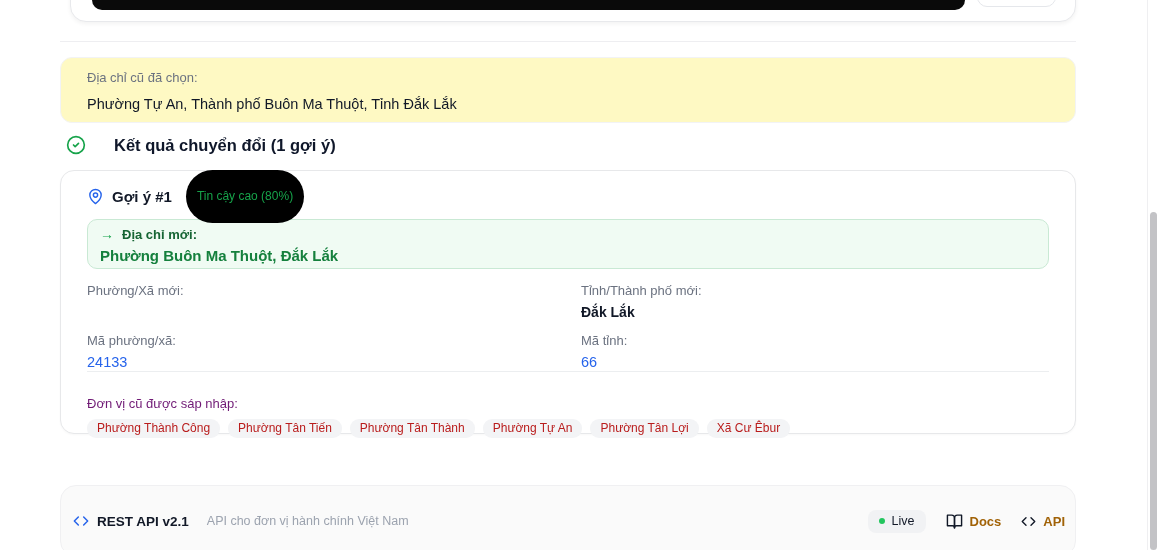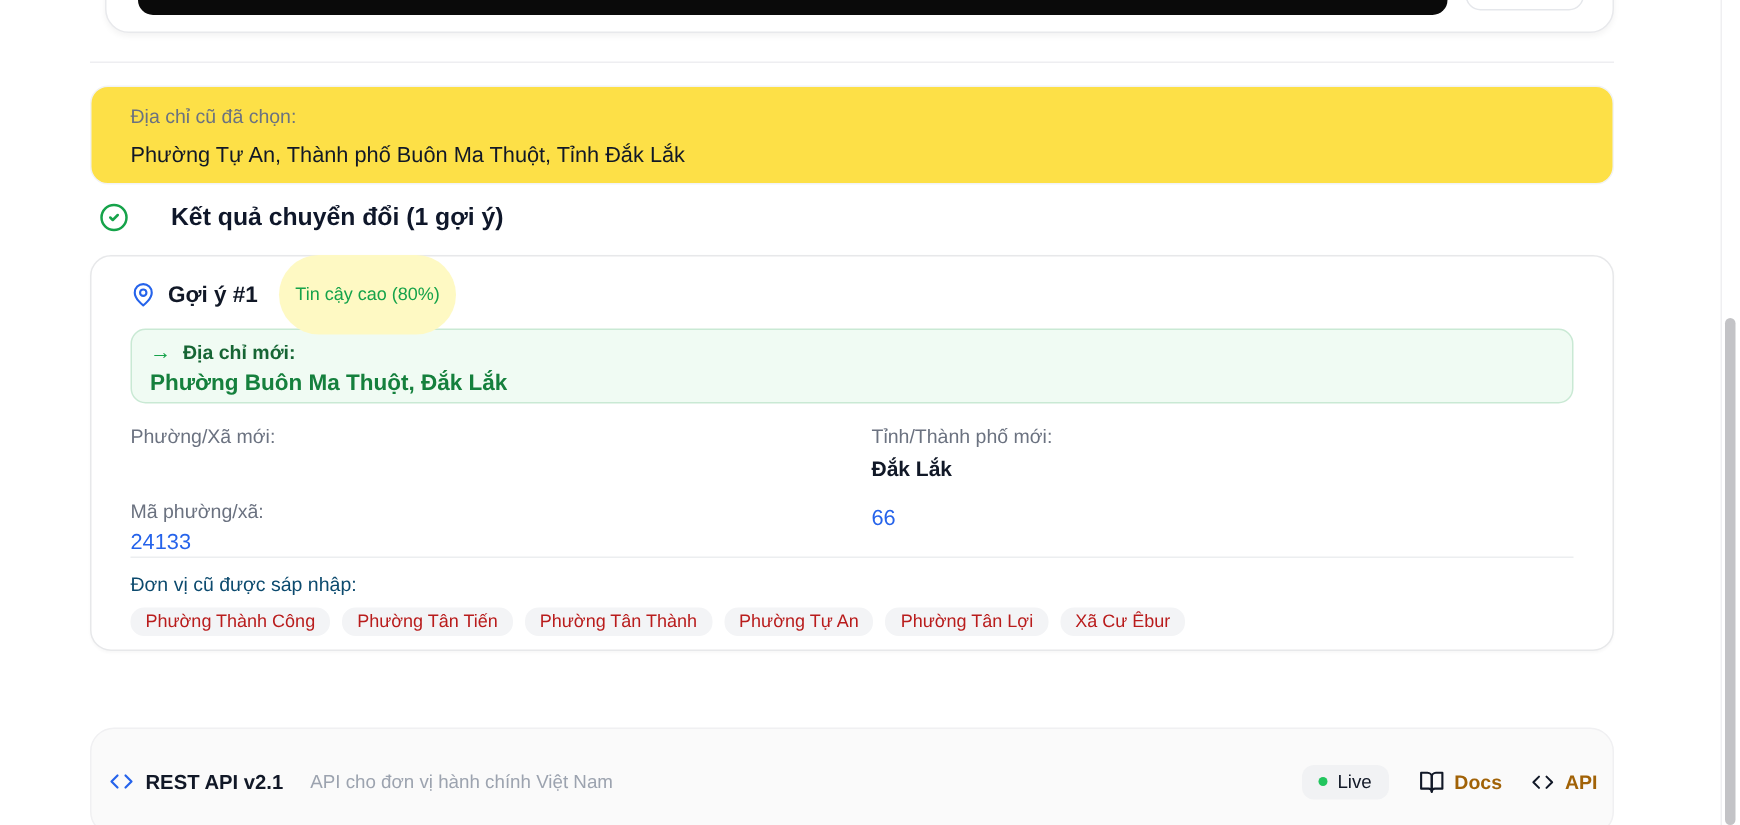--- a/index.html
+++ b/index.html
@@ -15,51 +15,51 @@
     box-shadow:0 2px 4px rgba(0,0,0,.05); }
   .black-bar { position:absolute; left:92px; top:-30px; width:873px; height:40px;
     background:#0a0a0a; border-radius:10px; }
   .top-button { position:absolute; left:977px; top:-30px; width:79px; height:37px;
     background:#fff; border:1px solid #e5e7eb; border-radius:10px; }
 
   .divider-top { position:absolute; left:60px; top:41px; width:1016px; height:1px; background:#eeeef1; }
 
   
   .old-box { position:absolute; left:60px; top:57px; width:1016px; height:66px;
-    background:#fde047; border:1px solid #f2f3f5; border-radius:12px; padding:12px 26px; }
+    background:#fef9c3; border:1px solid #f2f3f5; border-radius:12px; padding:12px 26px; }
   .old-label { font-size:13px; color:#6b7280; line-height:16px; }
   .old-value { margin-top:9px; font-size:14.5px; color:#111827; line-height:18px; }
 
   
   .results-heading { position:absolute; left:66px; top:135px; display:flex; align-items:center; gap:28px; }
   .results-heading .txt { font-size:16.5px; font-weight:700; color:#0f172a; }
 
   
   .sg-card { position:absolute; left:60px; top:170px; width:1016px; height:264px;
     background:#fff; border:1px solid #e7e8ea; border-radius:14px;
     box-shadow:0 1px 2px rgba(0,0,0,.03); padding:14px 26px 0; }
   .sg-header { display:flex; align-items:center; gap:8px; height:22px; margin-bottom:12px;text-align:right; }
   .sg-title { font-size:15px; font-weight:700; color:#111827; }
-  .sg-badge { margin-left:6px; background:#fef9c3; color:#16a34a; font-size:12px; font-weight:500;
+  .sg-badge { margin-left:6px; background:#000000; color:#16a34a; font-size:12px; font-weight:500;
     padding:20px 11px; border-radius:999px; line-height:13px; }
 
   .new-box { height:50px; background:#f0fbf3; border:1px solid #c9e9d4; border-radius:10px;
     padding:7px 12px; margin-bottom:14px; }
   .new-label-row { display:flex; align-items:center; gap:8px; }
   .new-arrow { color:#16a34a; font-size:14px; font-weight:700; line-height:15px; }
   .new-label { font-size:13px; font-weight:600; color:#166534; line-height:15px; }
   .new-value { margin-top:5px; font-size:15px; font-weight:700; color:#15803d; line-height:18px; }
 
   .fields-grid { display:grid; grid-template-columns:494px 1fr; row-gap:12px; }
   .field-label { font-size:13px; color:#6b7280; line-height:16px; }
   .field-value { margin-top:4px; font-size:14px; font-weight:600; color:#111827; line-height:18px; }
   .field-value.code { color:#2563eb; font-weight:500; font-size:14.5px; }
 
   .sg-divider { height:1px; background:#eceef0; }
-  .merged-label { margin-top:10px; font-size:13px; color:#0c4a6e; line-height:16px; }
+  .merged-label { margin-top:24px; font-size:13px; color:#701a75; line-height:16px; }
   .tags { margin-top:7px; display:flex; gap:8px; }
   .tag { background:#f3f4f6; border-radius:9px; padding:3px 10px; font-size:12px;
     color:#b91c1c; line-height:13px; white-space:nowrap; }
 
   
   .footer-card { position:absolute; left:60px; top:485px; width:1016px; height:72px;
     background:#fafafa; border:1px solid #f0f0f2; border-radius:16px;
     display:flex; align-items:center; justify-content:space-between; padding:0 10px 0 12px; }
   .footer-left { display:flex; align-items:center; gap:8px; }
   .footer-title { font-size:13.5px; font-weight:700; color:#111827; }
@@ -128,20 +128,21 @@
     </div>
     <div class="field">
       <div class="field-label">Tỉnh/Thành phố mới:</div>
       <div class="field-value">Đắk Lắk</div>
     </div>
     <div class="field">
       <div class="field-label">Mã phường/xã:</div>
       <div class="field-value code">24133</div>
     </div>
     <div class="field">
+      <div class="field-label">Mã tỉnh:</div>
       <div class="field-value code">66</div>
     </div>
   </div>
 
   <div class="sg-divider"></div>
   <div class="merged-label">Đơn vị cũ được sáp nhập:</div>
   <div class="tags">
     <span class="tag">Phường Thành Công</span>
     <span class="tag">Phường Tân Tiến</span>
     <span class="tag">Phường Tân Thành</span>

